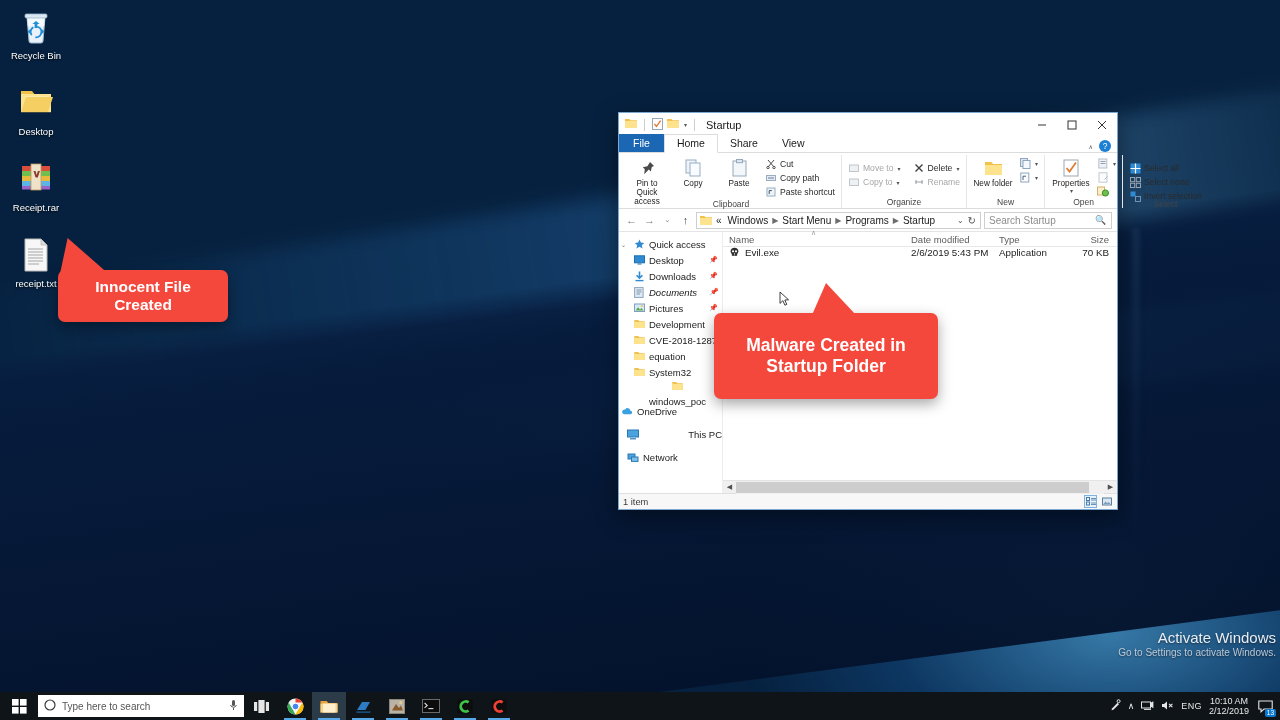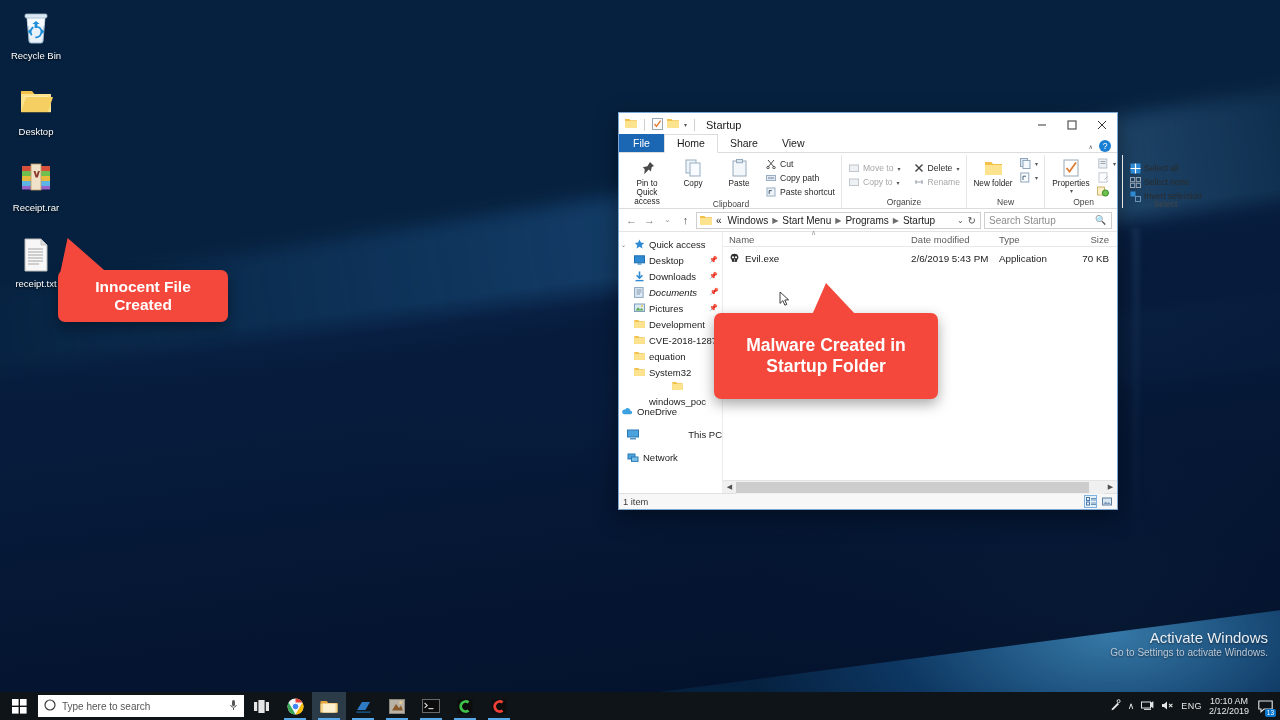--- a/index.html
+++ b/index.html
@@ -152,21 +152,21 @@
   .navgap{ height:7px; }
 
   .filepane{ flex:1; display:flex; flex-direction:column; min-width:0; background:#fff; position:relative;}
   .colhdr{ height:15px; display:flex; align-items:center; border-bottom:1px solid #e8e8e8; font-size:9.5px; color:#5b5b5b; position:relative;}
   .colhdr .c{ padding-left:6px; white-space:nowrap; }
   .sortcaret{ position:absolute; left:88px; top:-3px; font-size:7px; color:#9a9a9a;}
   .c-name{ width:182px; }
   .c-date{ width:88px; }
   .c-type{ width:78px; }
   .c-size{ width:auto; flex:1; text-align:right; padding-right:8px;}
-  .filerow{ height:17px; display:flex; align-items:flex-end; font-size:9.8px; color:#1b1b1b; cursor:default;}
+  .filerow{ height:17px; display:flex; align-items:flex-start; font-size:9.8px; color:#1b1b1b; cursor:default;}
   .filerow .c{ padding-left:6px; display:flex; align-items:center; gap:5px; white-space:nowrap;}
   .filerow .c-size{ justify-content:flex-end; padding-right:8px;}
 
   
   .hscroll{ height:13px; background:#f0f0f0; display:flex; align-items:center; border-top:1px solid #e4e4e4;}
   .hs-arrow{ width:13px; text-align:center; font-size:7px; color:#505050;}
   .hs-track{ flex:1; height:13px; background:#f0f0f0; position:relative;}
   .hs-thumb{ position:absolute; left:0; top:1px; height:11px; width:96%; background:#cdcdcd;}
 
   .statusbar{
@@ -206,21 +206,21 @@
     position:absolute; left:98px; top:-30px; width:0;height:0;
     border-left:14px solid transparent;
     border-right:30px solid transparent;
     border-bottom:32px solid #f4483c;
   }
 
   .cursor-arrow{ position:absolute; left:779px; top:291px; }
 
   
   #activate{
-    position:absolute; right:12px; bottom:62px; text-align:right; color:#d9e3ee;
+    position:absolute; right:4px; bottom:62px; text-align:right; color:#d9e3ee;
     text-shadow:0 1px 2px rgba(0,0,0,.5);
   }
   #activate .a1{ font-size:15px; color:#e8eef5; }
   #activate .a2{ font-size:10px; color:#bcc9d8; margin-top:1px; }
 
   
   #taskbar{
     position:absolute; left:0; bottom:0; width:1280px; height:28px;
     background:#0e1418; display:flex; align-items:center;
   }

